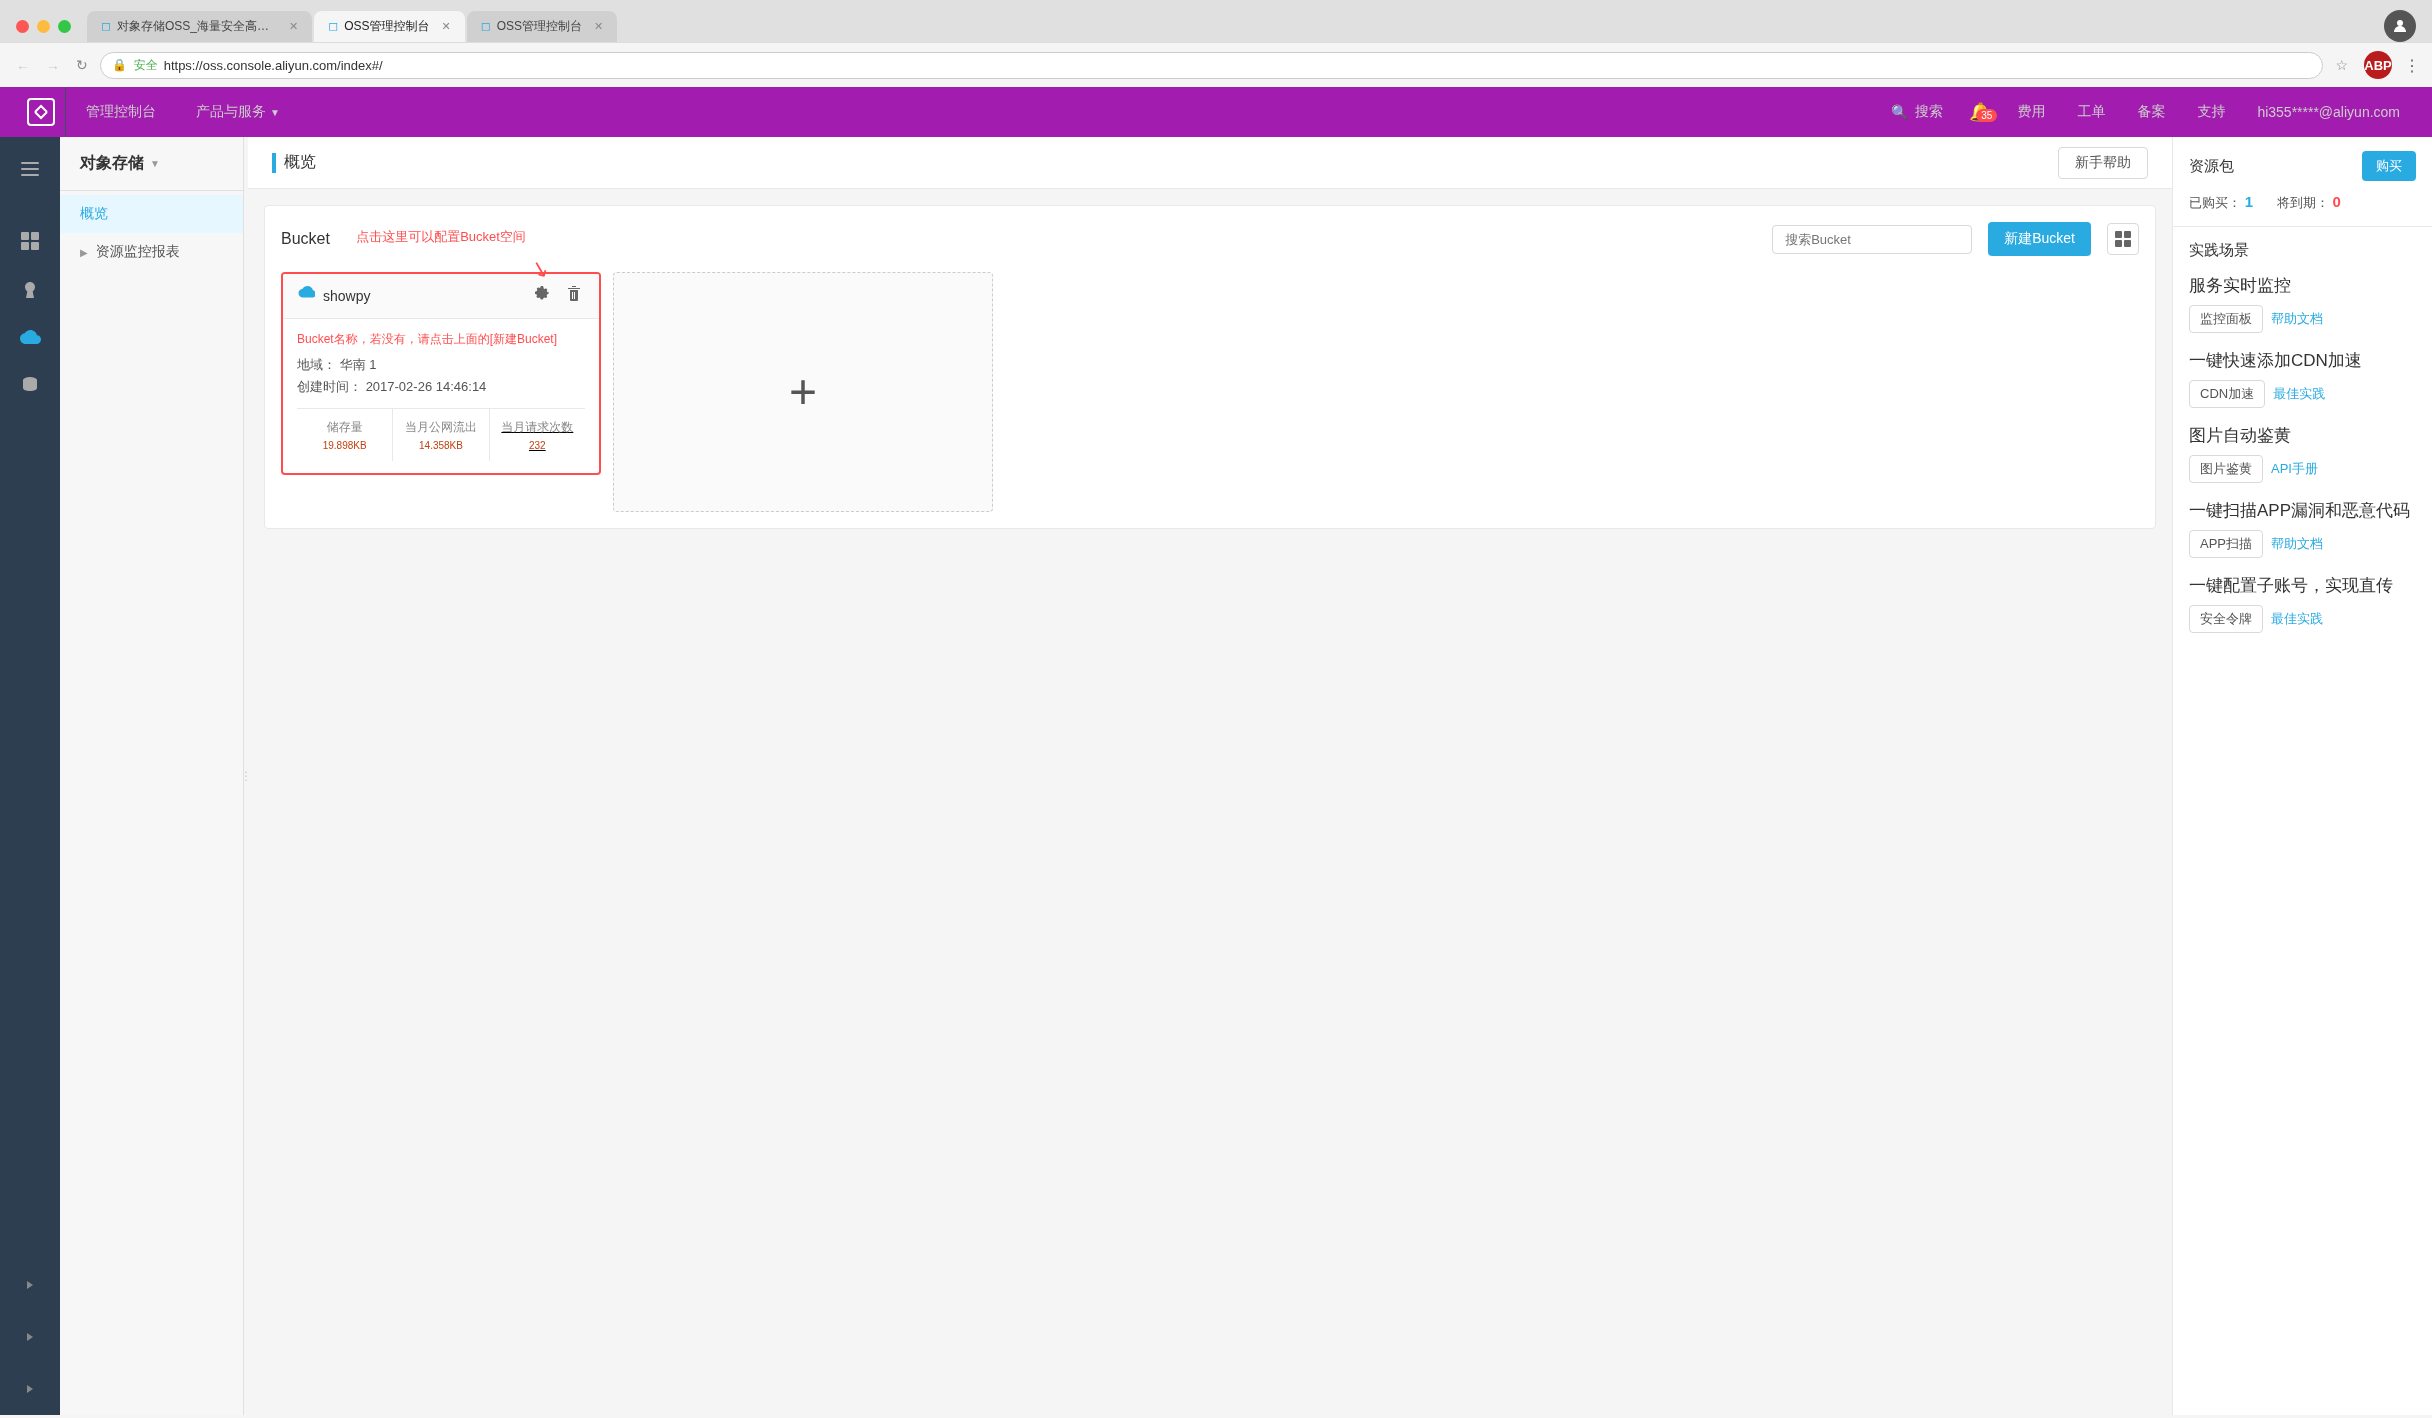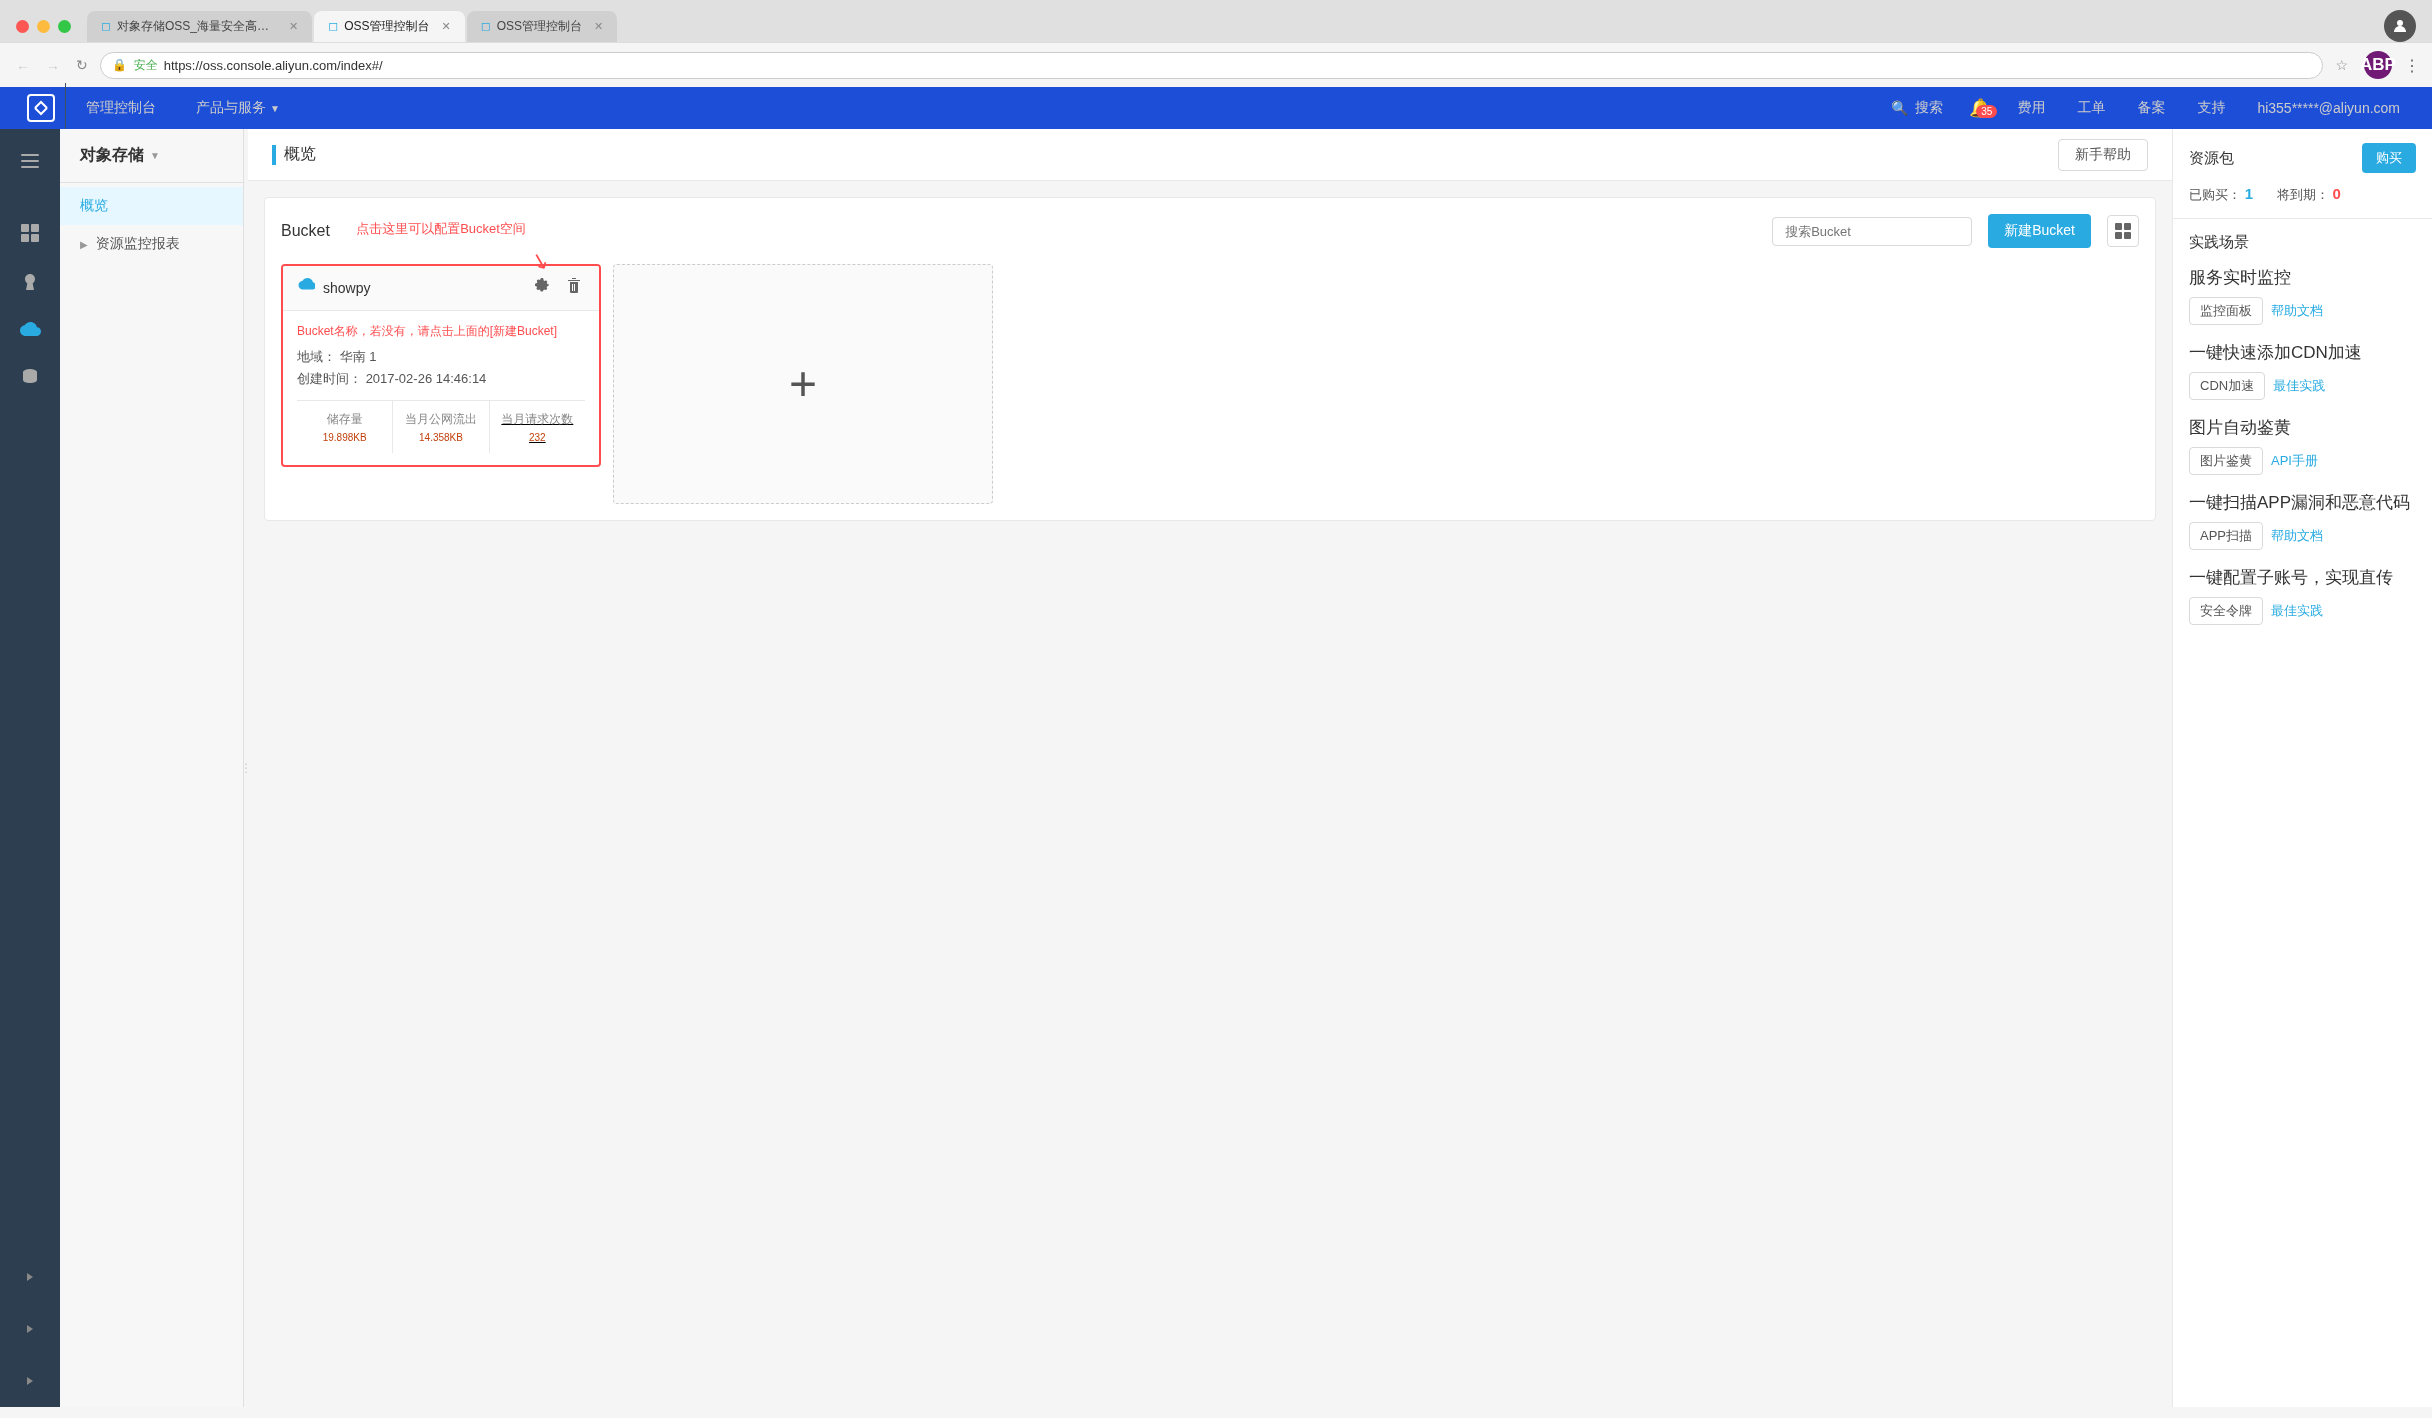--- a/index.html
+++ b/index.html
@@ -18,25 +18,25 @@
     .browser-tab .tab-icon { color: #29abe2; font-size: 12px; }
     .browser-tab .tab-close { margin-left: 6px; color: #888; font-size: 11px; cursor: pointer; }
     .browser-addressbar { display: flex; align-items: center; padding: 6px 12px; background: #f0f0f0; gap: 8px; border-top: 1px solid #ddd; }
     .browser-nav-btn { background: none; border: none; color: #888; font-size: 14px; cursor: pointer; padding: 2px 4px; }
     .browser-nav-btn.disabled { color: #ccc; cursor: default; }
     .browser-url-bar { flex: 1; display: flex; align-items: center; background: white; border: 1px solid #ccc; border-radius: 20px; padding: 4px 12px; gap: 6px; font-size: 13px; }
     .browser-url-bar .secure-icon { color: #4caf50; font-size: 12px; }
     .browser-url-bar .secure-label { color: #4caf50; font-size: 12px; }
     .browser-url-text { color: #333; font-size: 13px; flex: 1; }
     .browser-star { color: #888; margin-left: 4px; }
-    .browser-avatar { width: 28px; height: 28px; border-radius: 50%; background: #701a75; color: white; display: flex; align-items: center; justify-content: center; font-size: 17px; font-weight: bold; margin-left: 8px; }
+    .browser-avatar { width: 28px; height: 28px; border-radius: 50%; background: #b91c1c; color: white; display: flex; align-items: center; justify-content: center; font-size: 13px; font-weight: bold; margin-left: 8px; }
     .browser-menu-icon { color: #666; font-size: 16px; margin-left: 4px; }
 
     
-    .topnav { background: #1d4ed8; color: white; height: 42px; display: flex; align-items: center; padding: 0 16px; gap: 0; }
+    .topnav { background: #a21caf; color: white; height: 50px; display: flex; align-items: center; padding: 0 16px; gap: 0; }
     .topnav-logo { width: 50px; height: 50px; display: flex; align-items: center; justify-content: center; border-right: 1px solid #3d4f63; }
     .topnav-logo-icon { width: 28px; height: 28px; border: 2px solid white; border-radius: 4px; display: flex; align-items: center; justify-content: center; font-size: 10px; color: white; }
     .topnav-item { padding: 0 20px; height: 50px; display: flex; align-items: center; cursor: pointer; font-size: 14px; color: #ccc; transition: color 0.2s; }
     .topnav-item .dropdown-arrow { margin-left: 4px; font-size: 10px; }
     .topnav-spacer { flex: 1; }
     .topnav-search { display: flex; align-items: center; gap: 6px; padding: 0 16px; color: #ccc; cursor: pointer; }
     .topnav-bell { position: relative; padding: 0 10px; cursor: pointer; }
     .topnav-bell-icon { font-size: 18px; color: #ccc; }
     .topnav-badge { position: absolute; top: 8px; right: 4px; background: #ff4d4f; color: white; border-radius: 10px; font-size: 10px; padding: 1px 5px; }
     .topnav-link { padding: 0 16px; height: 50px; display: flex; align-items: center; cursor: pointer; font-size: 14px; color: #ccc; }

